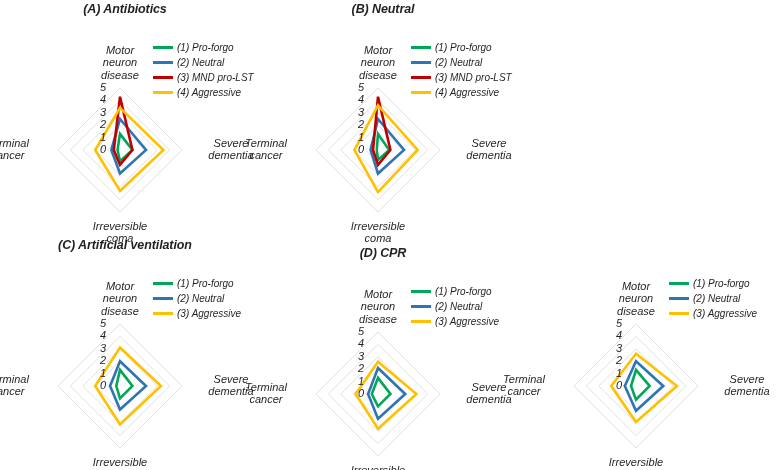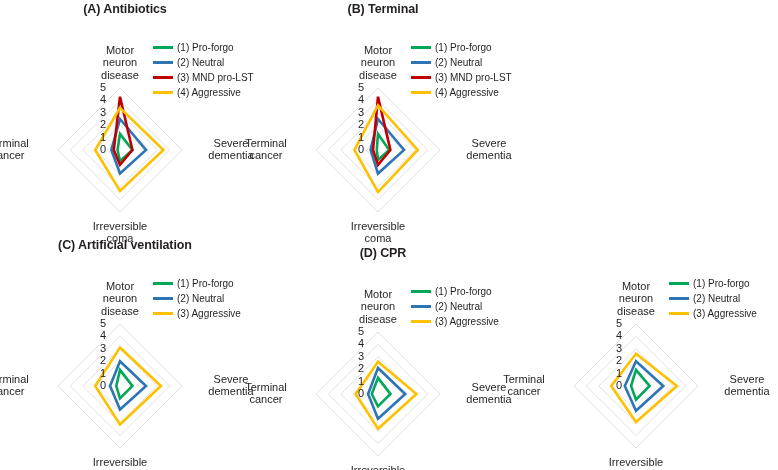--- a/index.html
+++ b/index.html
@@ -11,20 +11,21 @@
     width: 778px;
     height: 470px;
     position: relative;
     font-family: "Liberation Sans", sans-serif;
     color: #231f20;
     overflow: hidden;
   }
   .figure {
     position: absolute;
     inset: 0;
+    font-style: italic;
   }
   .panel {
     position: absolute;
     width: 260px;
     height: 235px;
   }
   .panel-title {
     position: absolute;
     top: 2px;
     left: 0;
@@ -135,21 +136,21 @@
             <span class="legend-label">(3) MND pro-LST</span>
           </div>
           <div class="legend-row">
             <span class="legend-swatch" style="background: rgb(255, 192, 0);"></span>
             <span class="legend-label">(4) Aggressive</span>
           </div>
         </div>
       </div>
     </div>
     <div class="panel" style="left: 253px; top: 0px;">
-      <div class="panel-title">(B) Terminal</div>
+      <div class="panel-title">(B) Neutral</div>
       <div class="plot-wrap">
         <svg width="260" height="215" class="radar-svg">
           <g>
             <polygon points="125,119.6 137.4,132 125,144.4 112.6,132" fill="none" stroke="#d9d9d9" stroke-width="0.8"></polygon>
             <polygon points="125,107.2 149.8,132 125,156.8 100.2,132" fill="none" stroke="#d9d9d9" stroke-width="0.8"></polygon>
             <polygon points="125,94.80000000000001 162.2,132 125,169.2 87.80000000000001,132" fill="none" stroke="#d9d9d9" stroke-width="0.8"></polygon>
             <polygon points="125,82.4 174.6,132 125,181.6 75.4,132" fill="none" stroke="#d9d9d9" stroke-width="0.8"></polygon>
             <polygon points="125,70 187,132 125,194 63,132" fill="none" stroke="#d9d9d9" stroke-width="0.8"></polygon>
           </g>
           <polygon points="125,115.88 136.16,132 125,141.92 123.76,132" fill="none" stroke="#00a758" stroke-width="2.6" stroke-linejoin="miter"></polygon>

